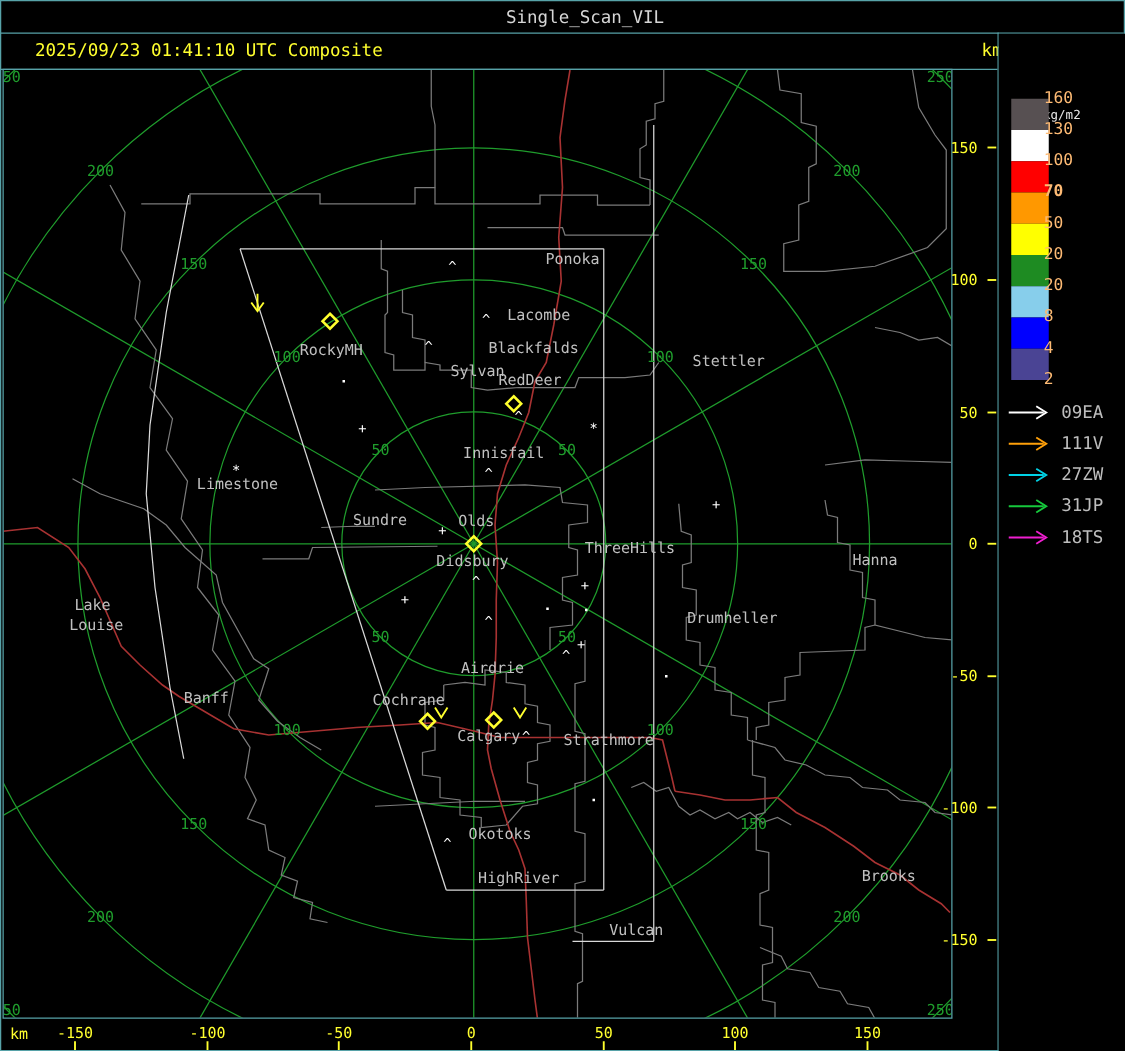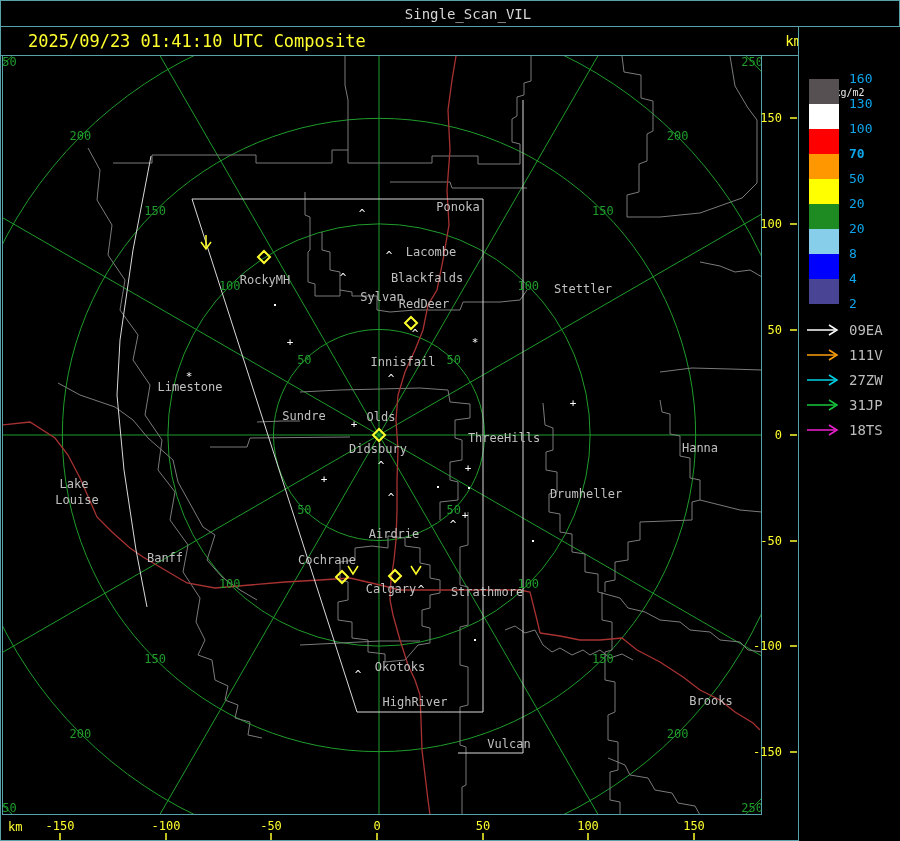--- a/index.html
+++ b/index.html
@@ -2,27 +2,27 @@
 <html><head>
 <meta charset="utf-8">
 <style>
   html,body{margin:0;padding:0;background:#000;}
   #screen{position:relative;width:900px;height:841px;background:#000;overflow:hidden;
           font-family:"DejaVu Sans Mono","Liberation Mono",monospace;}
   #mapsvg{position:absolute;left:0;top:0;}
   .bar{position:absolute;left:0;width:900px;color:#d6d6d6;margin-left:18px;}
   #titlebar{top:3px;height:22px;text-align:center;font-size:14px;line-height:22px;}
   #tsbar{top:29px;height:24px;line-height:24px;}
-  #timestamp{position:absolute;left:10px;color:#ffff2e;font-size:17px;}
+  #timestamp{position:absolute;left:10px;color:#ffff2e;font-size:14px;}
   #km-right{position:absolute;right:116px;color:#ffff2e;font-size:14px;}
   #legend{position:absolute;left:799px;top:27px;width:101px;height:814px;background:#000;}
   #legend-unit{position:absolute;top:18px;left:0;width:100%;text-align:center;color:#e8e8e8;font-size:10px;margin-top:42px;}
   #swatches{position:absolute;left:10px;top:52px;width:30px;}
   .swatch{width:30px;height:25px;}
-  .swlabel{position:absolute;left:50px;color:#0ea5e9;font-size:13px;line-height:14px;}
+  .swlabel{position:absolute;left:36px;color:#fdba74;font-size:13px;line-height:14px;}
   #arrow-legend{position:absolute;left:6px;top:290px;width:95px;}
   .arrow-row{display:flex;align-items:center;height:25px;}
   .arrow-row svg{flex:0 0 38px;}
   .arrow-label{color:#bdbdbd;font-size:14px;margin-left:6px;}
 </style>
 </head>
 <body>
 
 <div id="screen">
   <div class="bar" id="titlebar">

